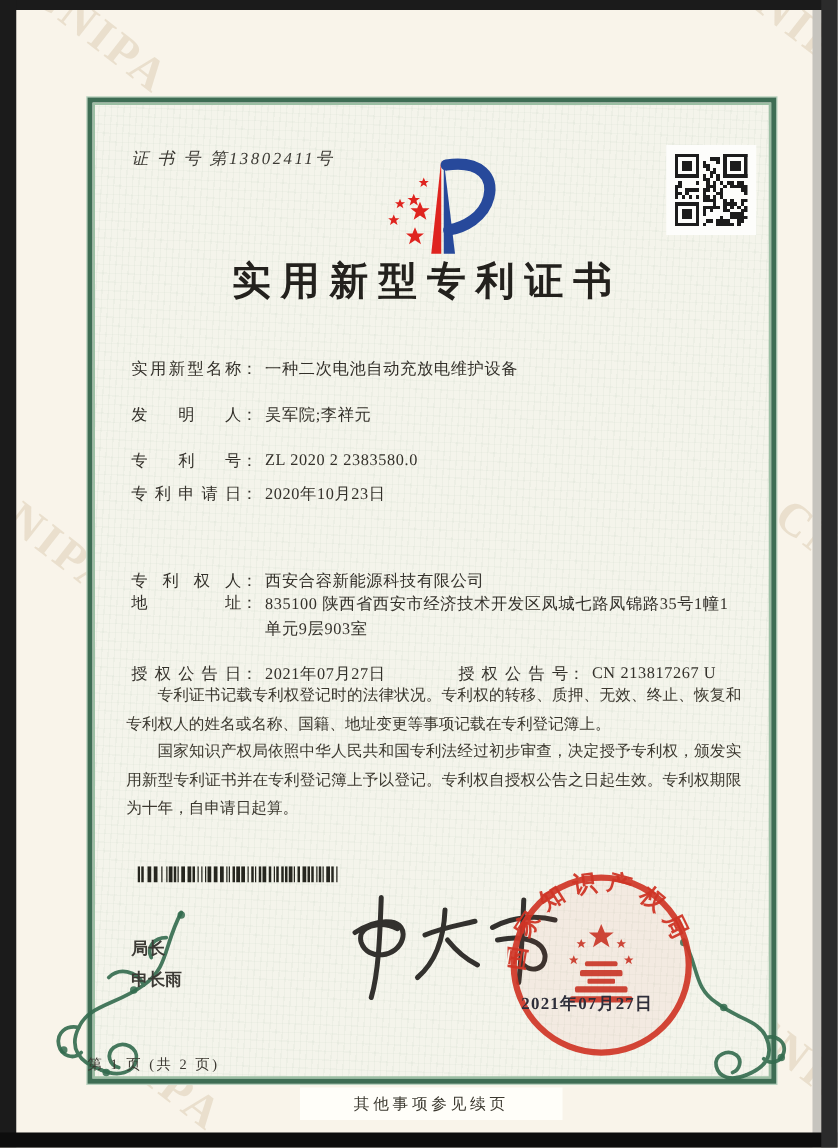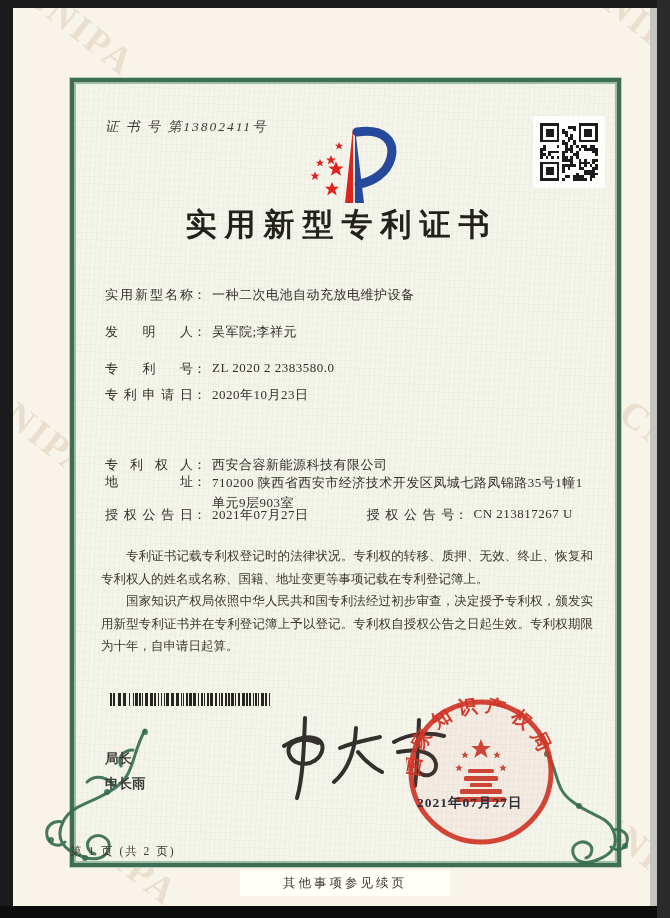--- a/index.html
+++ b/index.html
@@ -275,23 +275,23 @@
       <div class="row" style="top:352px;">
         <span class="flabel">专利号</span><span>：</span><span class="fvalue">ZL 2020 2 2383580.0</span>
       </div>
       <div class="row" style="top:378px;">
         <span class="flabel">专利申请日</span><span>：</span><span class="fvalue">2020年10月23日</span>
       </div>
       <div class="row" style="top:428px;margin-top:20px;">
         <span class="flabel">专利权人</span><span>：</span><span class="fvalue">西安合容新能源科技有限公司</span>
       </div>
       <div class="row" style="top:465px;">
-        <span class="flabel">地址</span><span>：</span><span class="fvalue wrap">710200 陕西省西安市经济技术开发区凤城七路凤锦路35号1幢1单元9层903室</span>
-      </div>
-      <div class="row" style="top:498px;">
+        <span class="flabel">地址</span><span>：</span><span class="fvalue wrap">835100 陕西省西安市经济技术开发区凤城七路凤锦路35号1幢1单元9层903室</span>
+      </div>
+      <div class="row" style="top:522px;">
         <span class="flabel">授权公告日</span><span>：</span><span class="fvalue">2021年07月27日</span><span class="row2label">授权公告号</span><span>：</span><span class="fvalue">CN 213817267 U</span>
       </div>
 
       <div class="paras">
         <p>专利证书记载专利权登记时的法律状况。专利权的转移、质押、无效、终止、恢复和专利权人的姓名或名称、国籍、地址变更等事项记载在专利登记簿上。</p>
         <p>国家知识产权局依照中华人民共和国专利法经过初步审查，决定授予专利权，颁发实用新型专利证书并在专利登记簿上予以登记。专利权自授权公告之日起生效。专利权期限为十年，自申请日起算。</p>
       </div>
 
       <svg id="barcode" class="barcode" width="166" height="13">
           <rect x="0" y="0" width="2" height="13" fill="#26261f"></rect>

